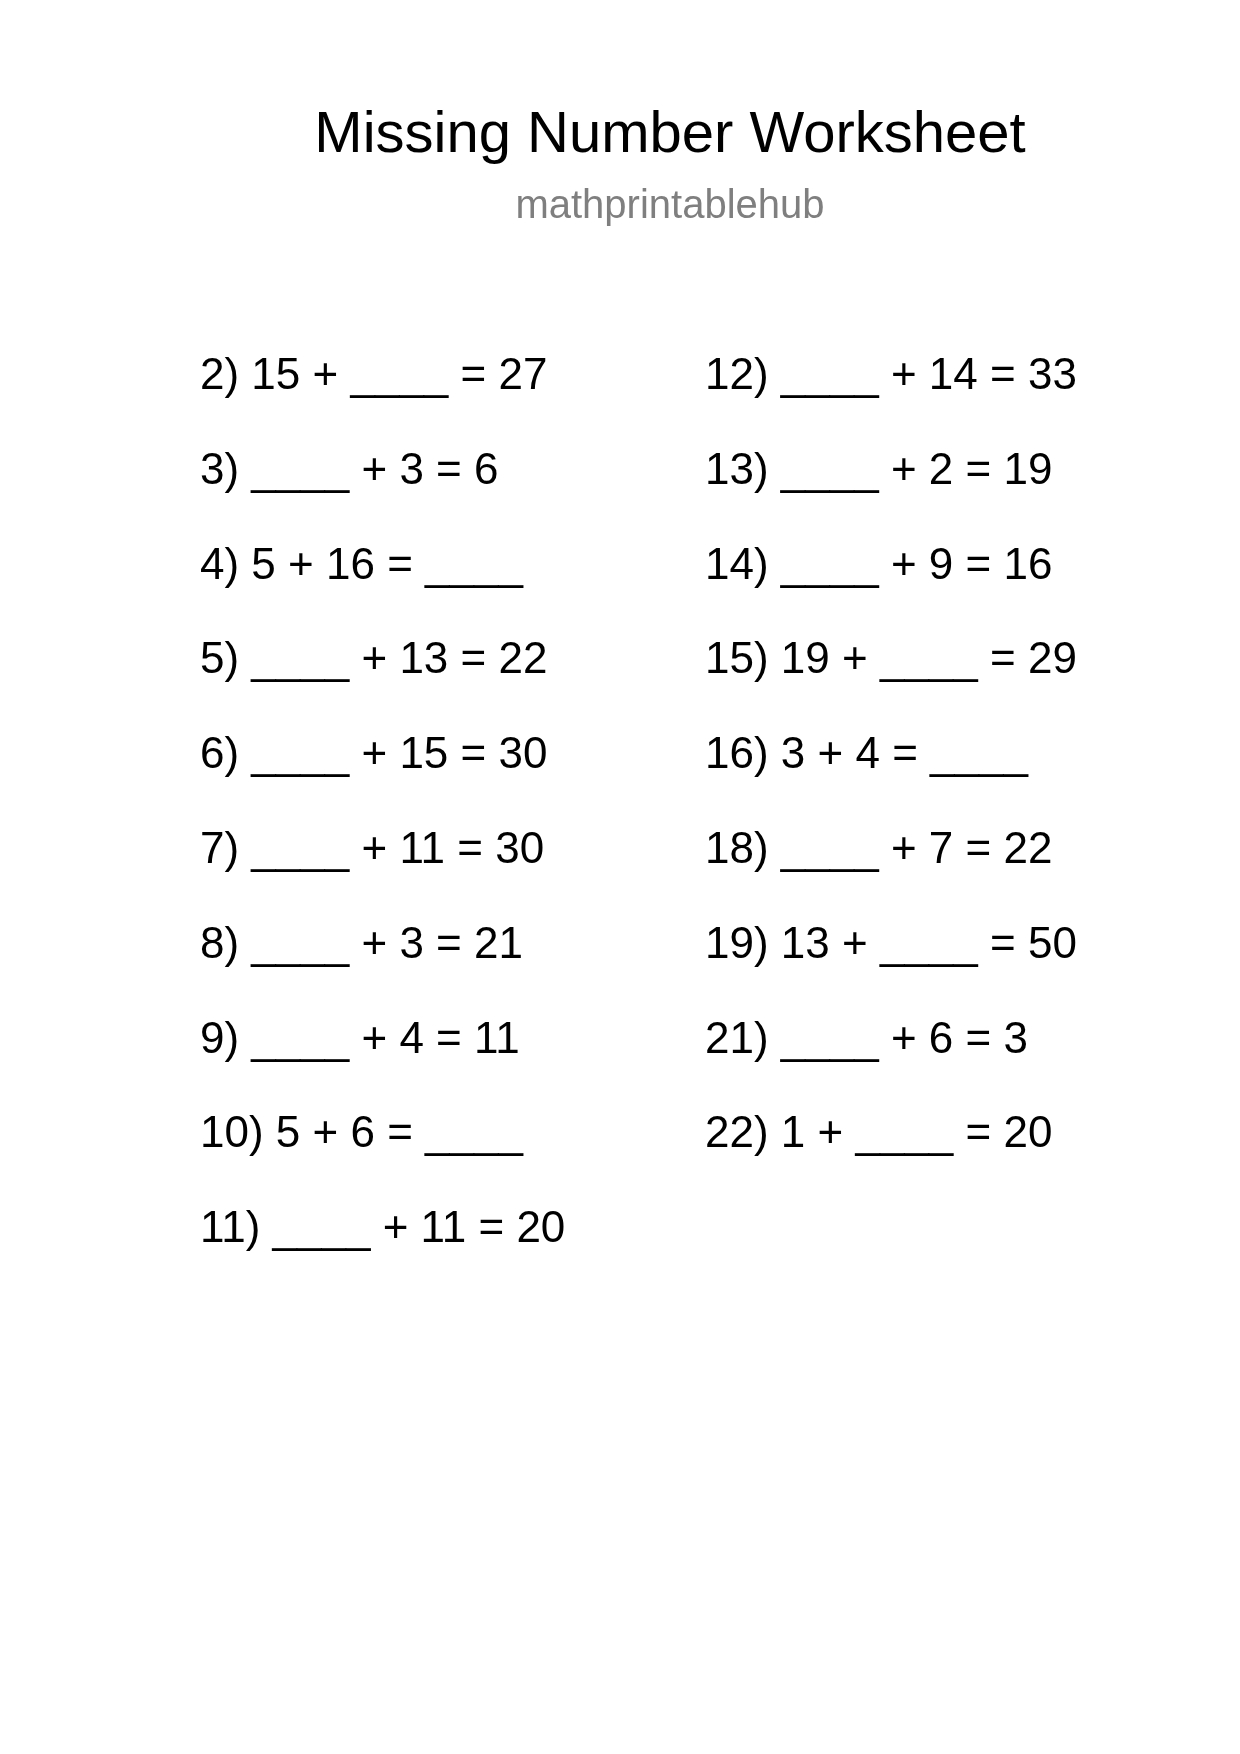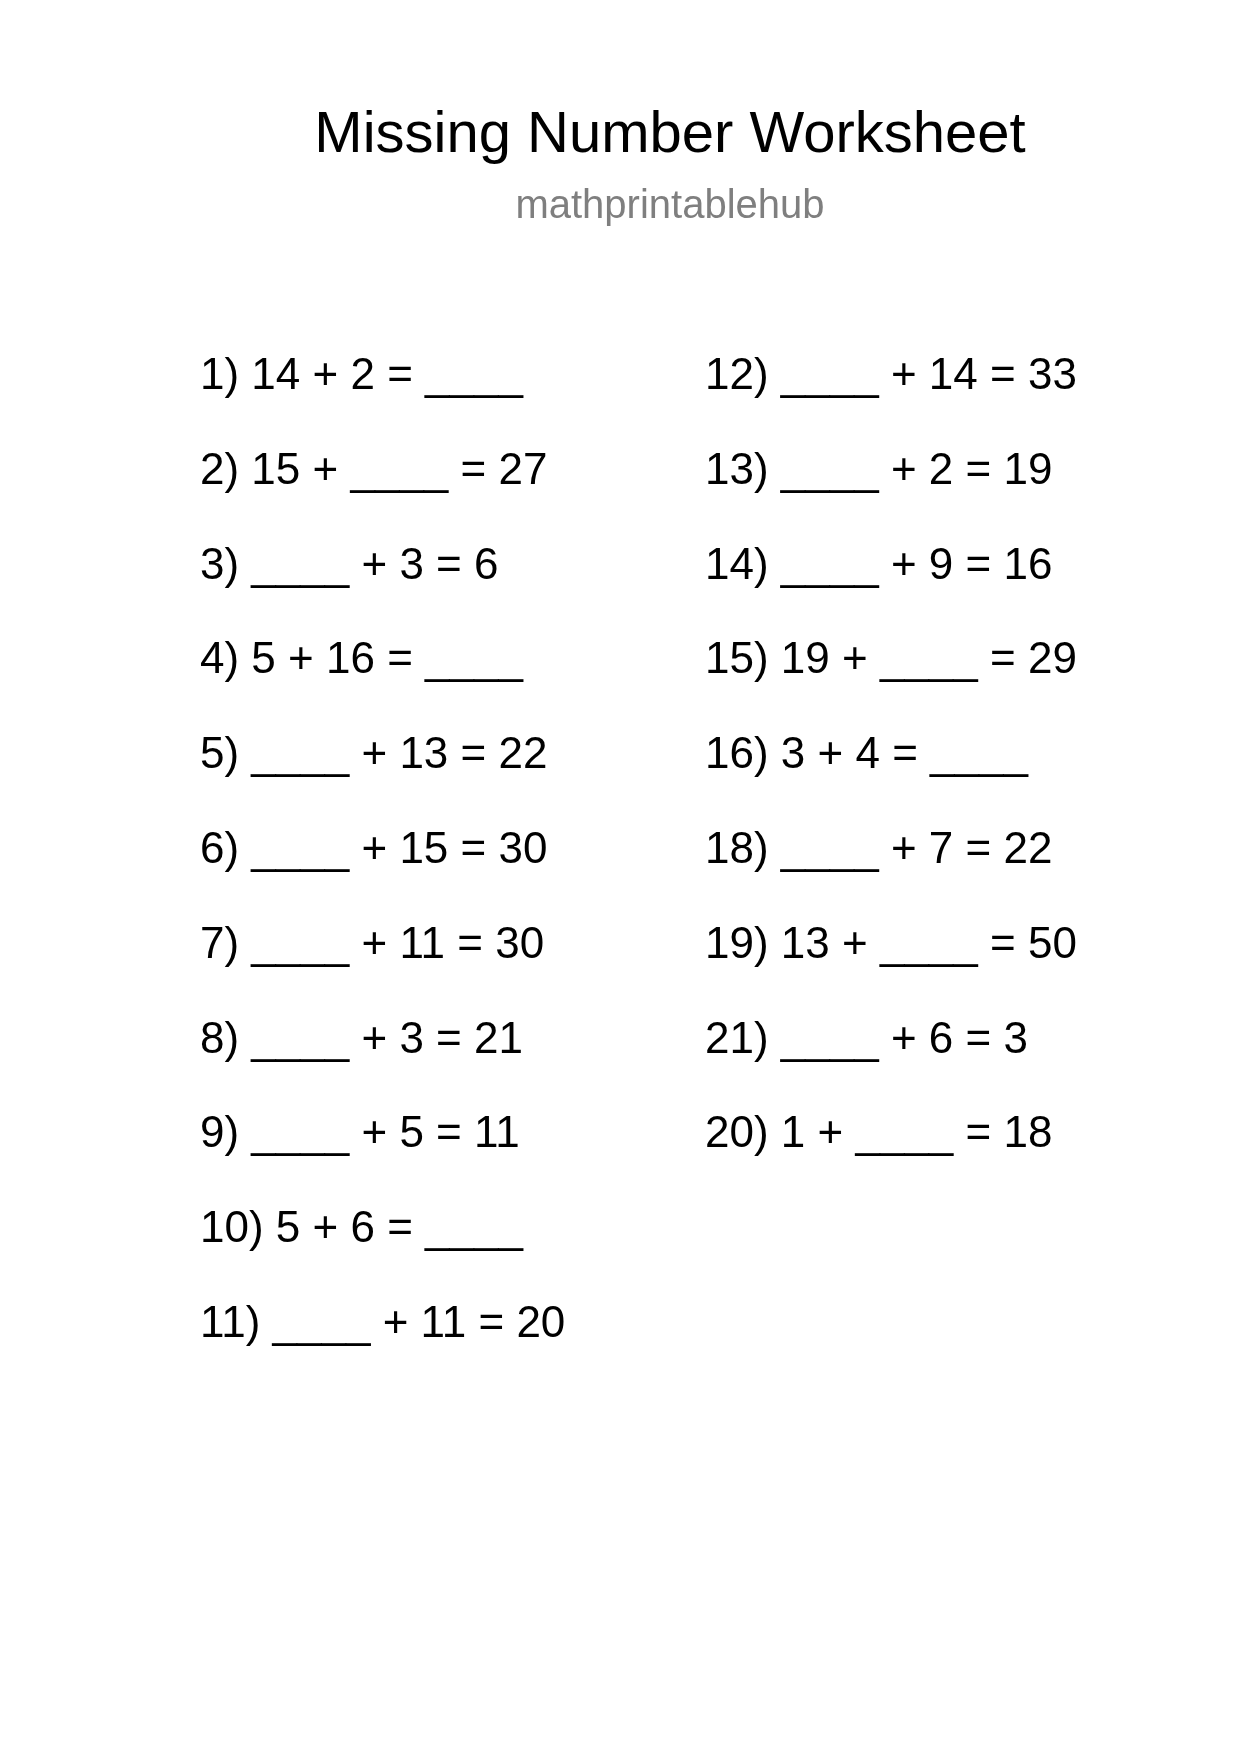--- a/index.html
+++ b/index.html
@@ -49,36 +49,35 @@
       white-space: pre;
     }
   </style>
 </head>
 <body>
 
 <div class="title">Missing Number Worksheet</div>
 <div class="subtitle">mathprintablehub</div>
 
 <div class="column col-left">
-  <div class="problem">1) 14 + 2 = ____</div>
   <div class="problem">2) 15 + ____ = 27</div>
   <div class="problem">3) ____ + 3 = 6</div>
   <div class="problem">4) 5 + 16 = ____</div>
   <div class="problem">5) ____ + 13 = 22</div>
   <div class="problem">6) ____ + 15 = 30</div>
   <div class="problem">7) ____ + 11 = 30</div>
   <div class="problem">8) ____ + 3 = 21</div>
-  <div class="problem">9) ____ + 5 = 11</div>
+  <div class="problem">9) ____ + 4 = 11</div>
   <div class="problem">10) 5 + 6 = ____</div>
   <div class="problem">11) ____ + 11 = 20</div>
 </div>
 
 <div class="column col-right">
   <div class="problem">12) ____ + 14 = 33</div>
   <div class="problem">13) ____ + 2 = 19</div>
   <div class="problem">14) ____ + 9 = 16</div>
   <div class="problem">15) 19 + ____ = 29</div>
   <div class="problem">16) 3 + 4 = ____</div>
   <div class="problem">18) ____ + 7 = 22</div>
   <div class="problem">19) 13 + ____ = 50</div>
   <div class="problem">21) ____ + 6 = 3</div>
-  <div class="problem">20) 1 + ____ = 18</div>
+  <div class="problem">22) 1 + ____ = 20</div>
 </div>
 
 </body></html>

